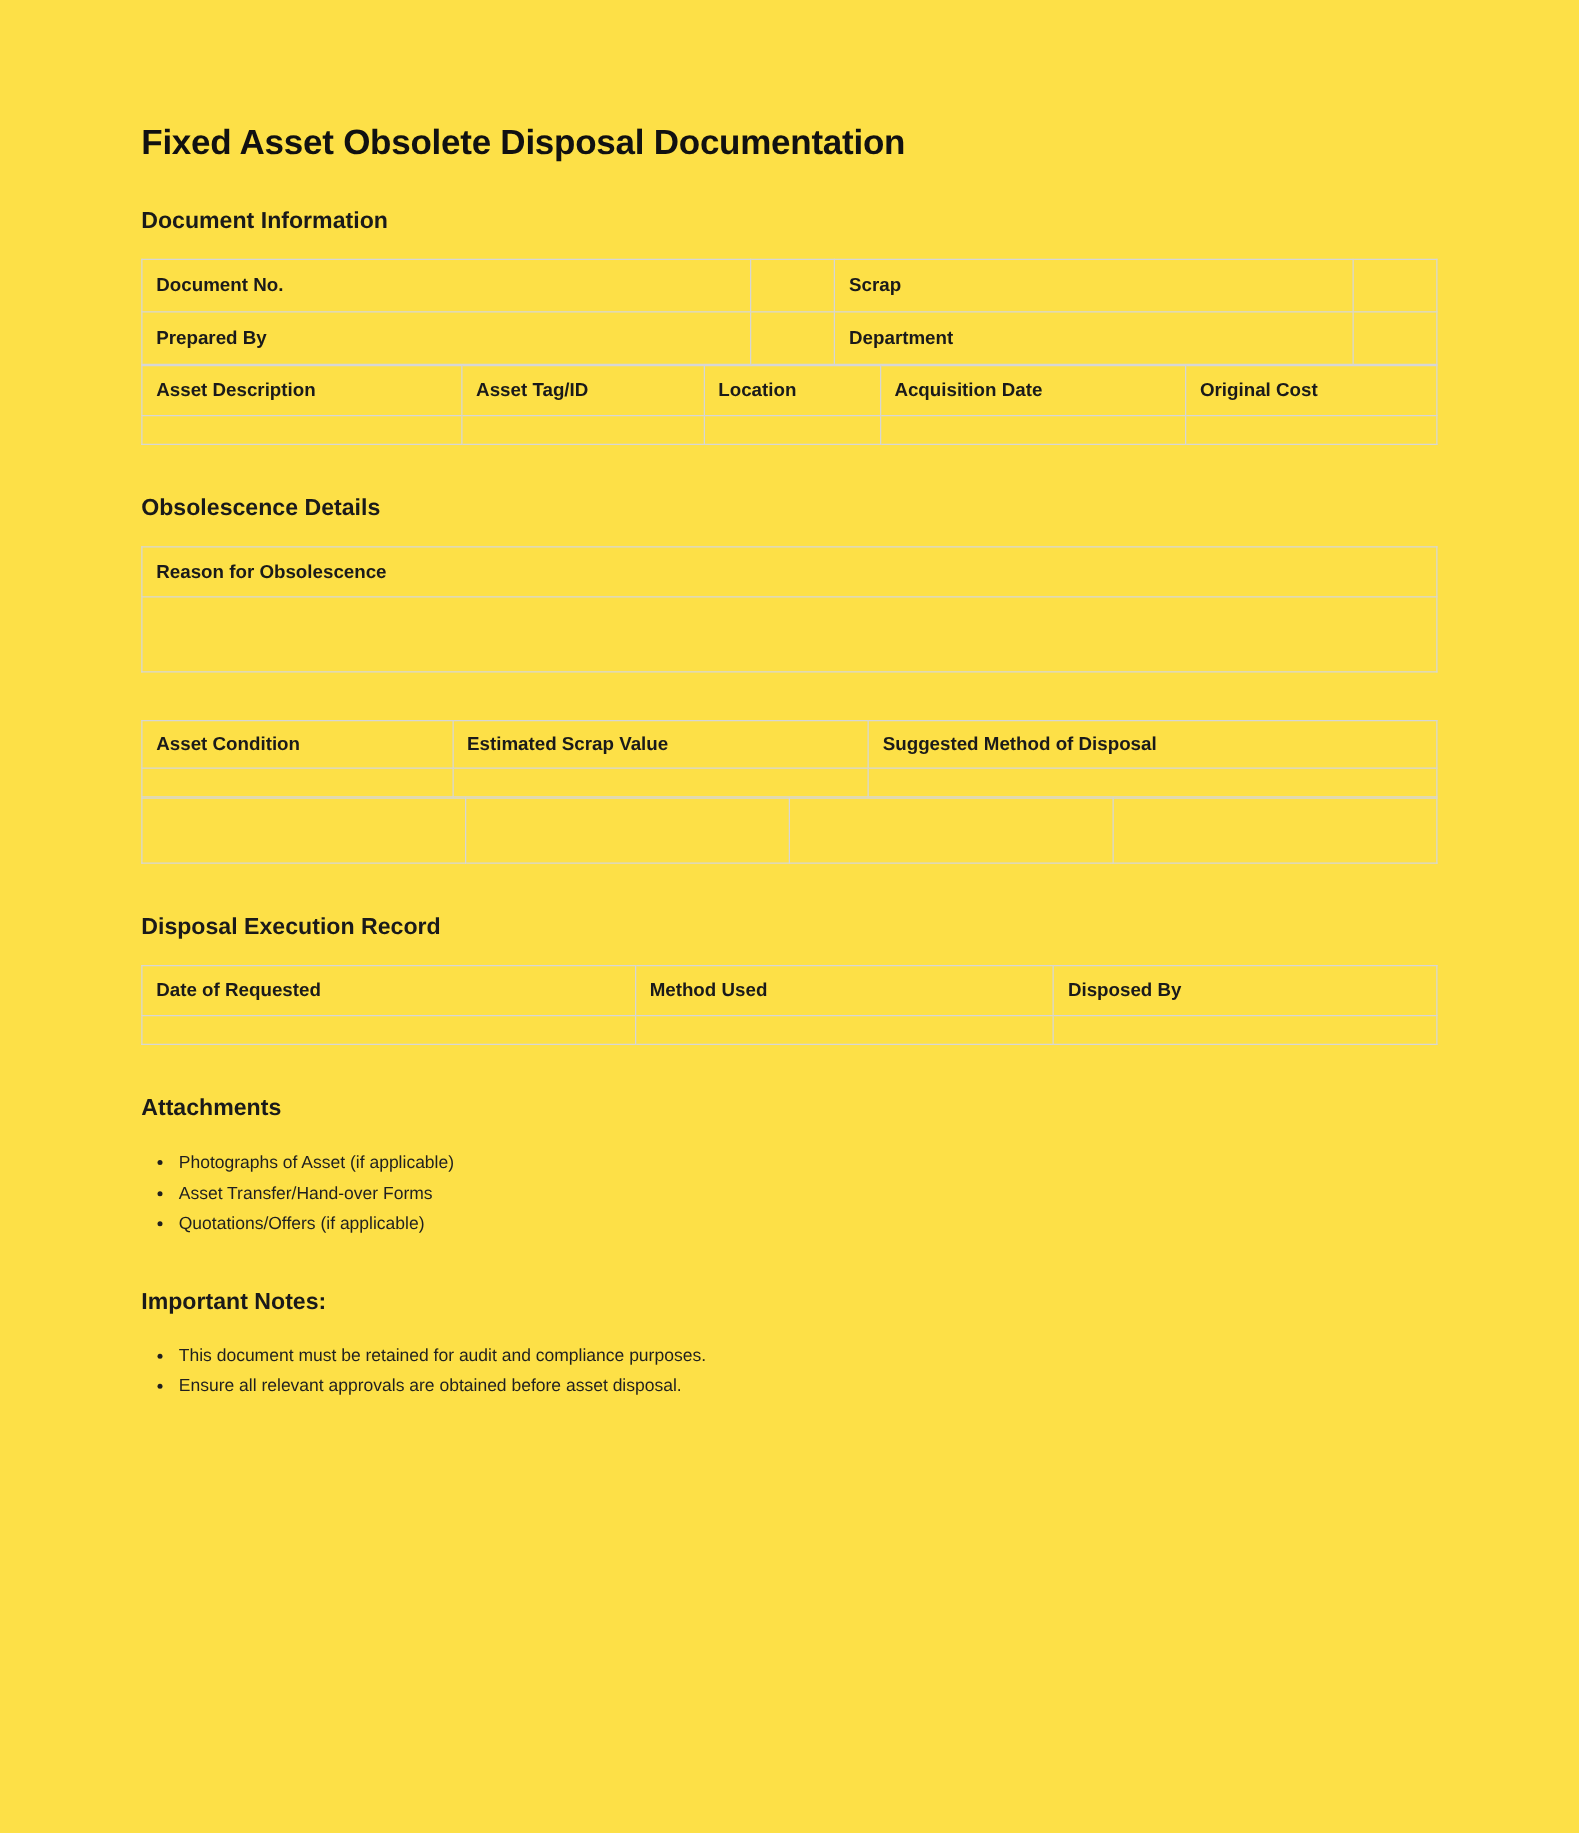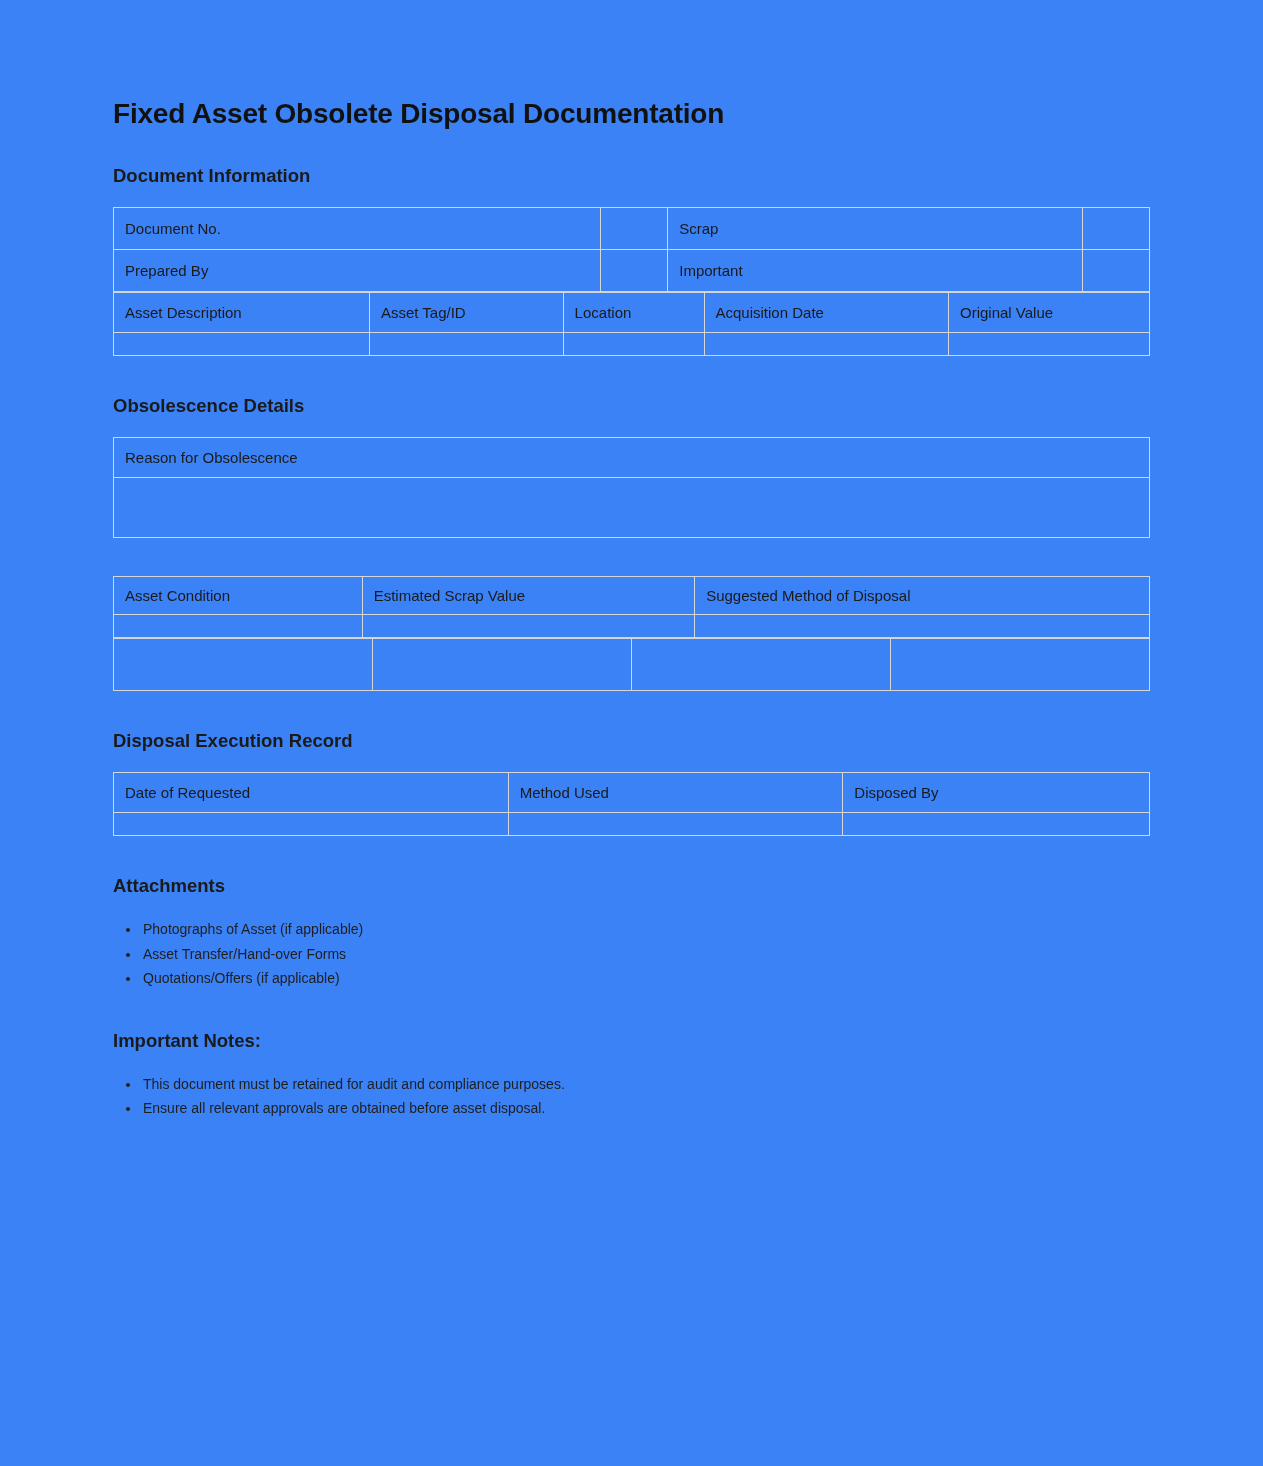--- a/index.html
+++ b/index.html
@@ -7,21 +7,21 @@
   body {
     width: 1263px;
     min-height: 1466px;
     font-family: "Liberation Sans", sans-serif;
     color: #1a1a1a;
   }
   .page {
     width: 1263px;
     min-height: 1466px;
     padding: 97px 113px 60px 113px;
-    background: #3b82f6;
+    background: #fde047;
   }
   h1.doc-title {
     font-size: 28px;
     font-weight: 700;
     color: #111111;
     letter-spacing: -0.2px;
     line-height: 34px;
   }
   h2.section-heading {
     font-size: 18.5px;
@@ -38,21 +38,21 @@
     table-layout: fixed;
   }
   table.grid td {
     border: 1px solid #d6d6d6;
     padding: 0 11px;
     vertical-align: middle;
     font-size: 15px;
     overflow: hidden;
     white-space: nowrap;
   }
-  td.hdr { font-weight: 400; color: #1a1a1a; }
+  td.hdr { font-weight: 700; color: #1a1a1a; }
   
   .h42 td { height: 42px; }
   .h40 td { height: 40px; margin-top: 20px; }
   .h38 td { height: 38px; }
   .h60 td { height: 60px; }
   .h52 td { height: 52px; }
   .h23 td { height: 23px; }
   .gap38 { margin-top: 38px; }
   ul.bullets {
     margin: 20px 0 0 8px;
@@ -85,41 +85,41 @@
     <tbody>
       <tr class="h42">
         <td class="hdr">Document No.</td>
         <td></td>
         <td class="hdr">Scrap</td>
         <td></td>
       </tr>
       <tr class="h42">
         <td class="hdr">Prepared By</td>
         <td></td>
-        <td class="hdr">Important</td>
+        <td class="hdr">Department</td>
         <td></td>
       </tr>
     </tbody>
   </table>
 
   <table class="grid">
     <colgroup>
       <col style="width:24.7%">
         <col style="width:18.7%">
         <col style="width:13.6%">
         <col style="width:23.6%">
         <col style="width:19.4%">
     </colgroup>
     <tbody>
       <tr class="h40">
         <td class="hdr">Asset Description</td>
         <td class="hdr">Asset Tag/ID</td>
         <td class="hdr">Location</td>
         <td class="hdr">Acquisition Date</td>
-        <td class="hdr">Original Value</td>
+        <td class="hdr">Original Cost</td>
       </tr>
       <tr class="h23">
         <td></td>
         <td></td>
         <td></td>
         <td></td>
         <td></td>
       </tr>
     </tbody>
   </table>

